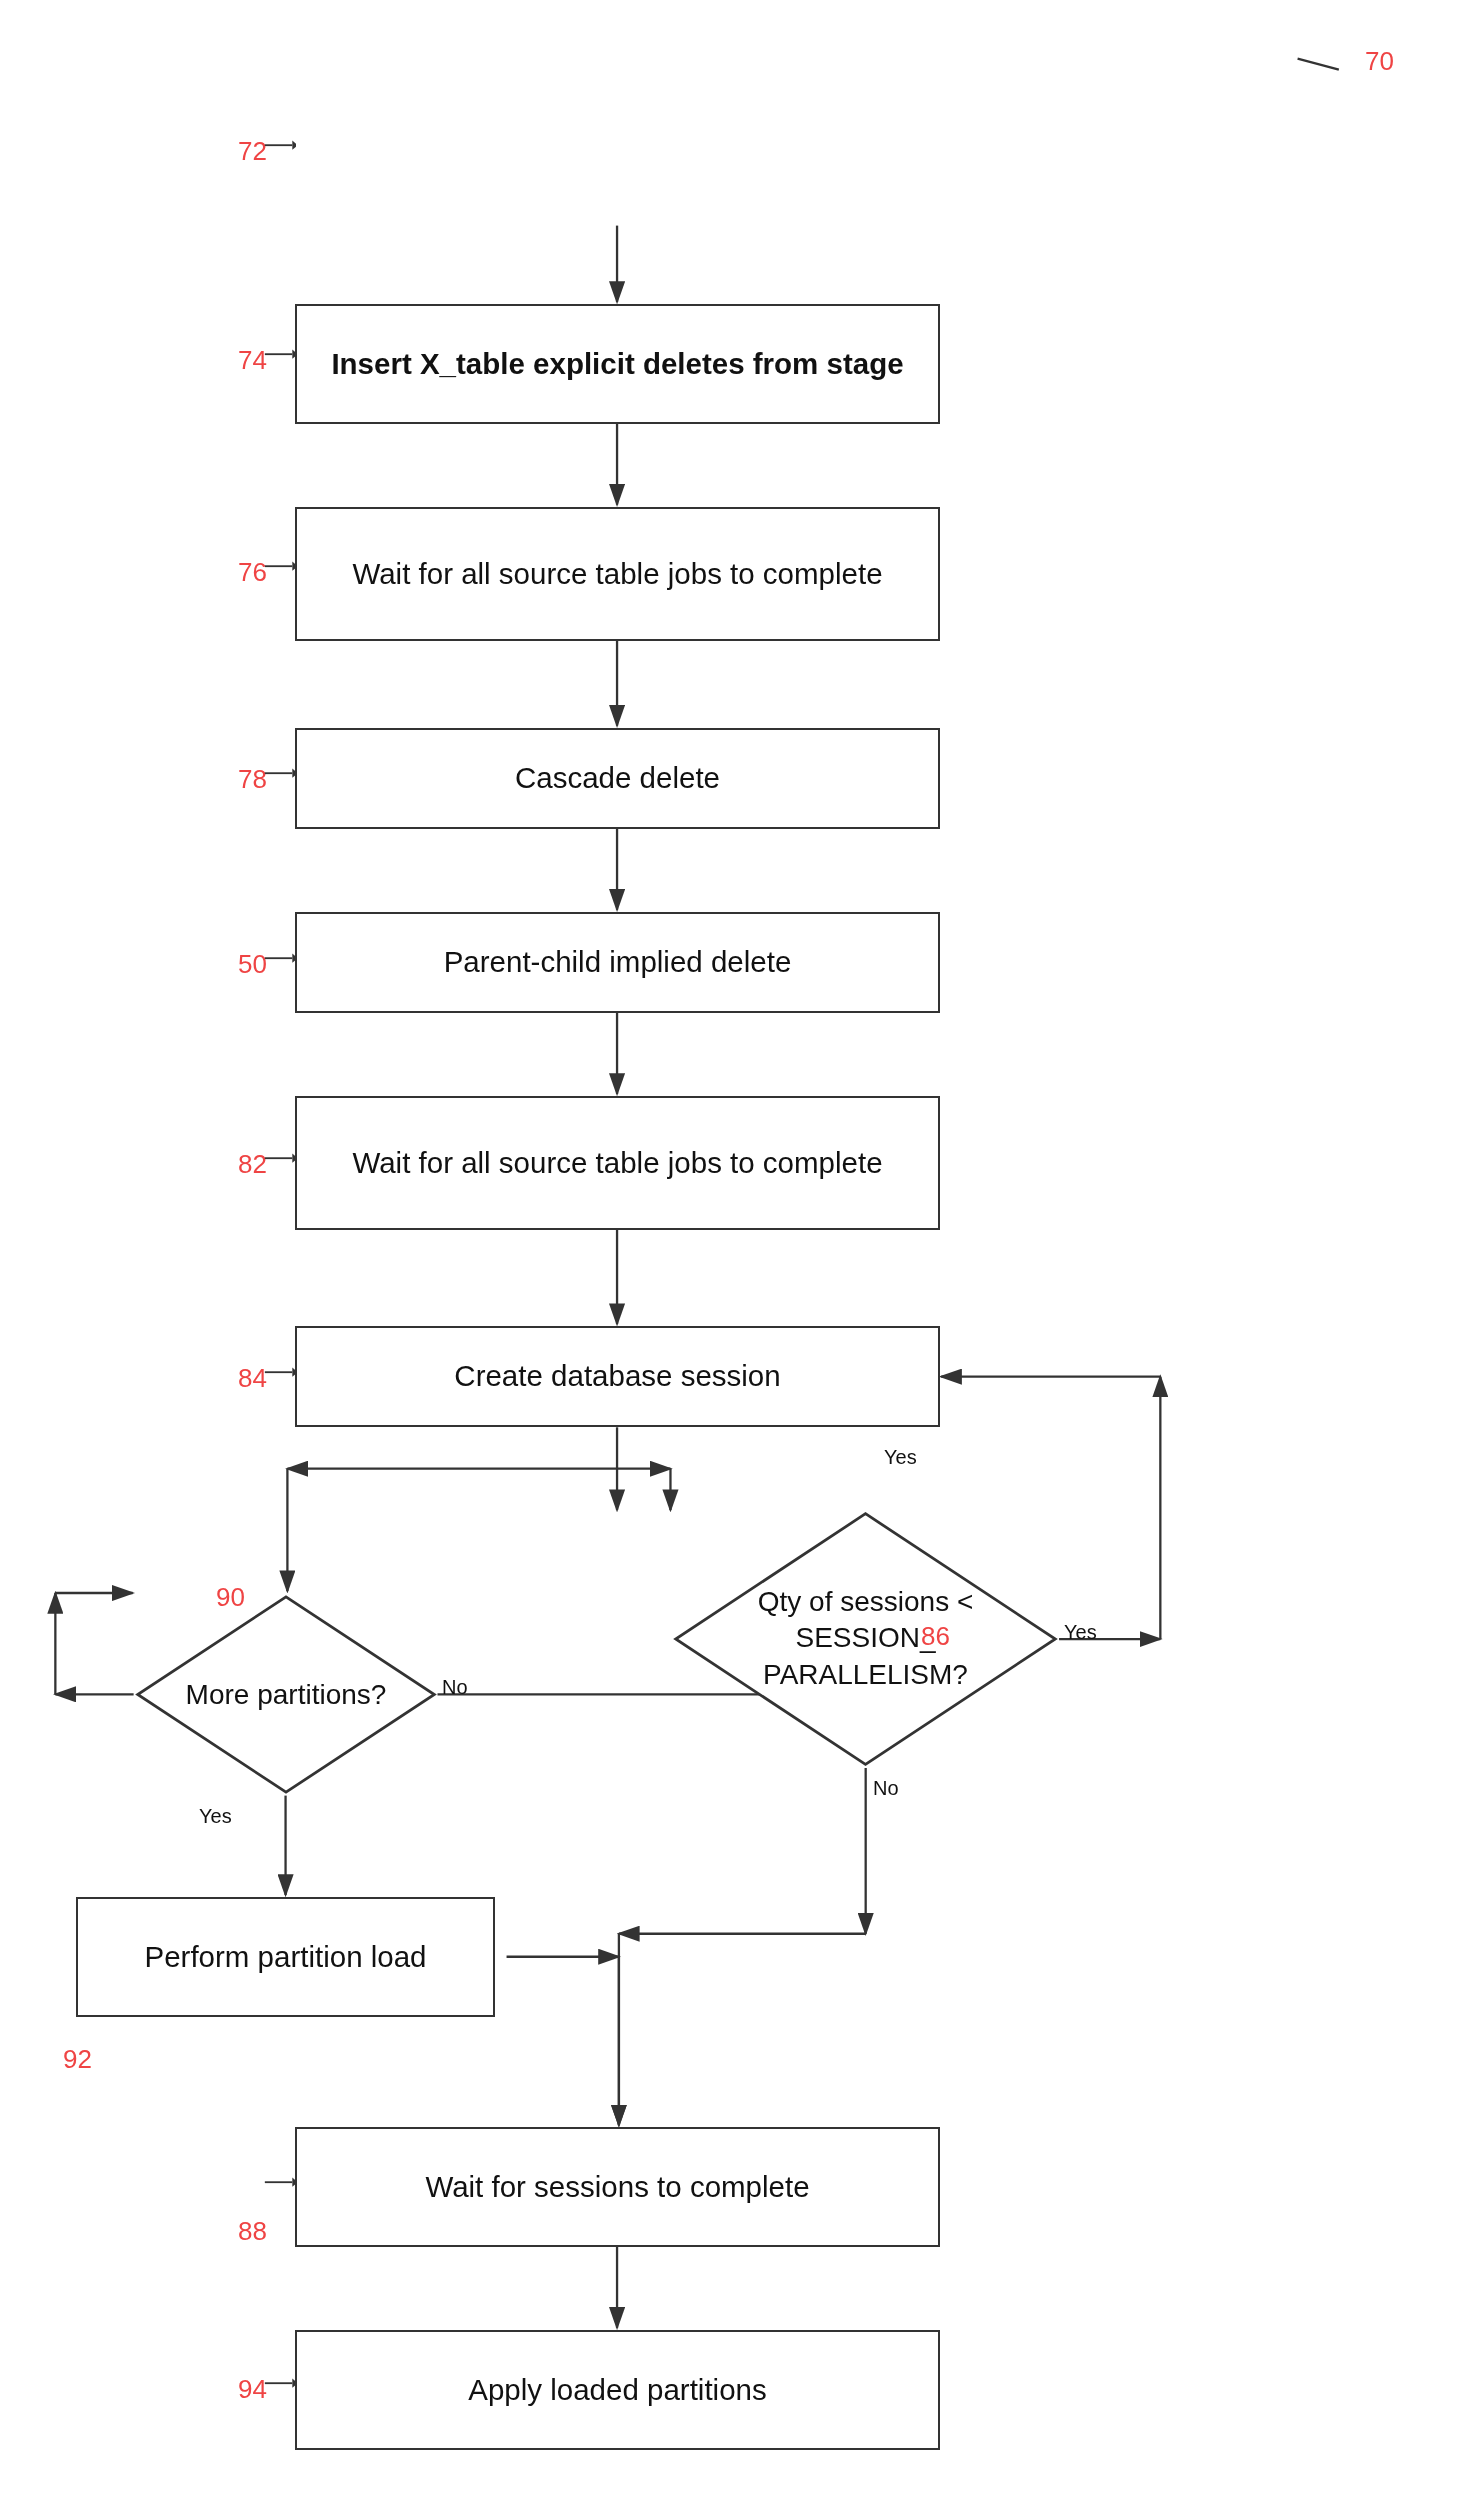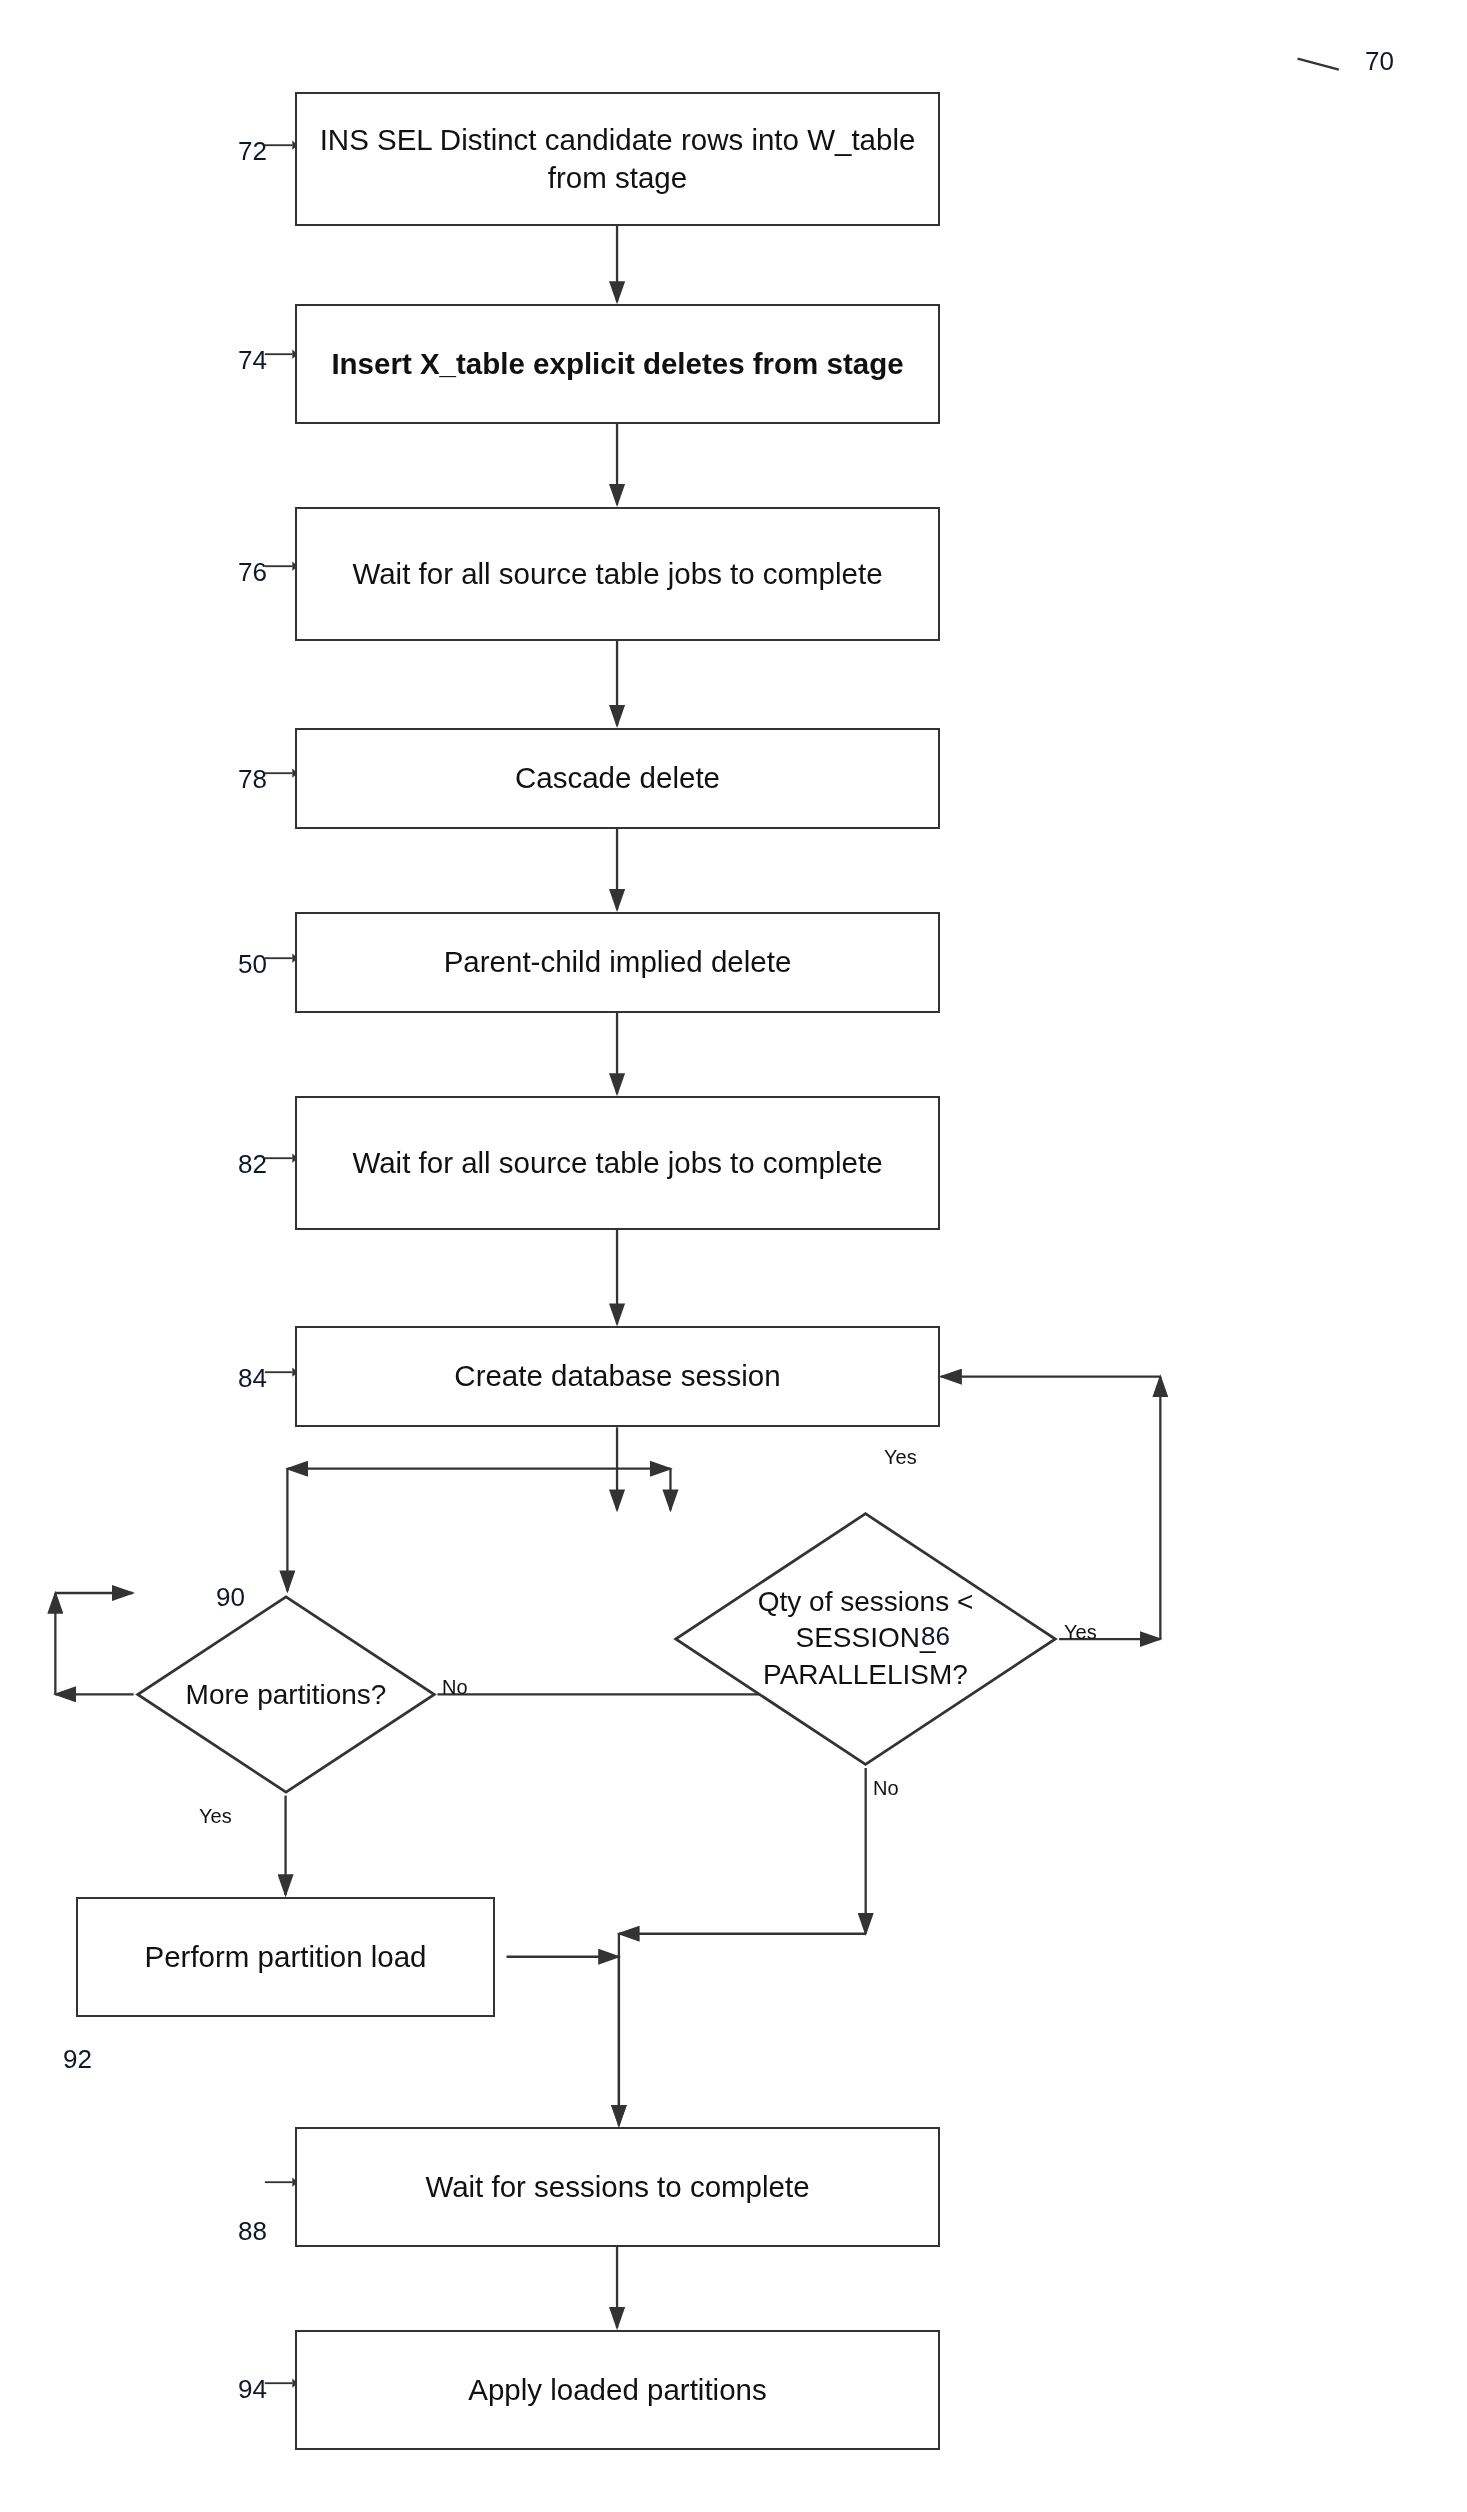--- a/index.html
+++ b/index.html
@@ -14,21 +14,21 @@
     .diagram-container {
       position: relative;
       width: 1468px;
       height: 2512px;
       background: #fff;
     }
     
     .ref-label {
       position: absolute;
       font-size: 26px;
-      color: #0f172a;
+      color: #ef4444;
       font-style: normal;
     }
     
     .flow-box {
       position: absolute;
       border: 2.8px solid #333;
       background: #fff;
       display: flex;
       align-items: center;
       justify-content: center;
@@ -131,24 +131,20 @@
     <line class="arrow-line" x1="310" y1="1950" x2="310" y2="2058"></line>
 
     <line class="arrow-line" x1="550" y1="2125" x2="672" y2="2125"></line>
     <line class="arrow-line" x1="672" y1="2125" x2="672" y2="2308"></line>
 
     <line class="arrow-line" x1="475" y1="1840" x2="940" y2="1840"></line>
 
     <line class="arrow-line" x1="670" y1="2440" x2="670" y2="2528"></line>
   </svg>
 
-  <div class="flow-box" style="left:295px;top:92px;width:645px;height:134px;">
-    <span>INS SEL Distinct candidate
-rows into W_table from stage</span>
-  </div>
   <div class="ref-label" style="left:238px;top:136px;">72</div>
   <svg style="position:absolute;left:263px;top:136px;width:33px;height:18.4px;" viewBox="0 0 36 20" width="33" height="18.4">
     <line x1="32" y1="10" x2="2" y2="10" stroke="#333" stroke-width="2"></line>
     <polygon points="32,5 38,10 32,15" fill="#333"></polygon>
   </svg>
 
   <div class="flow-box" style="left:295px;top:304px;width:645px;height:120px;font-weight:bold;">
     <span>Insert X_table explicit
 deletes from stage</span>
   </div>

